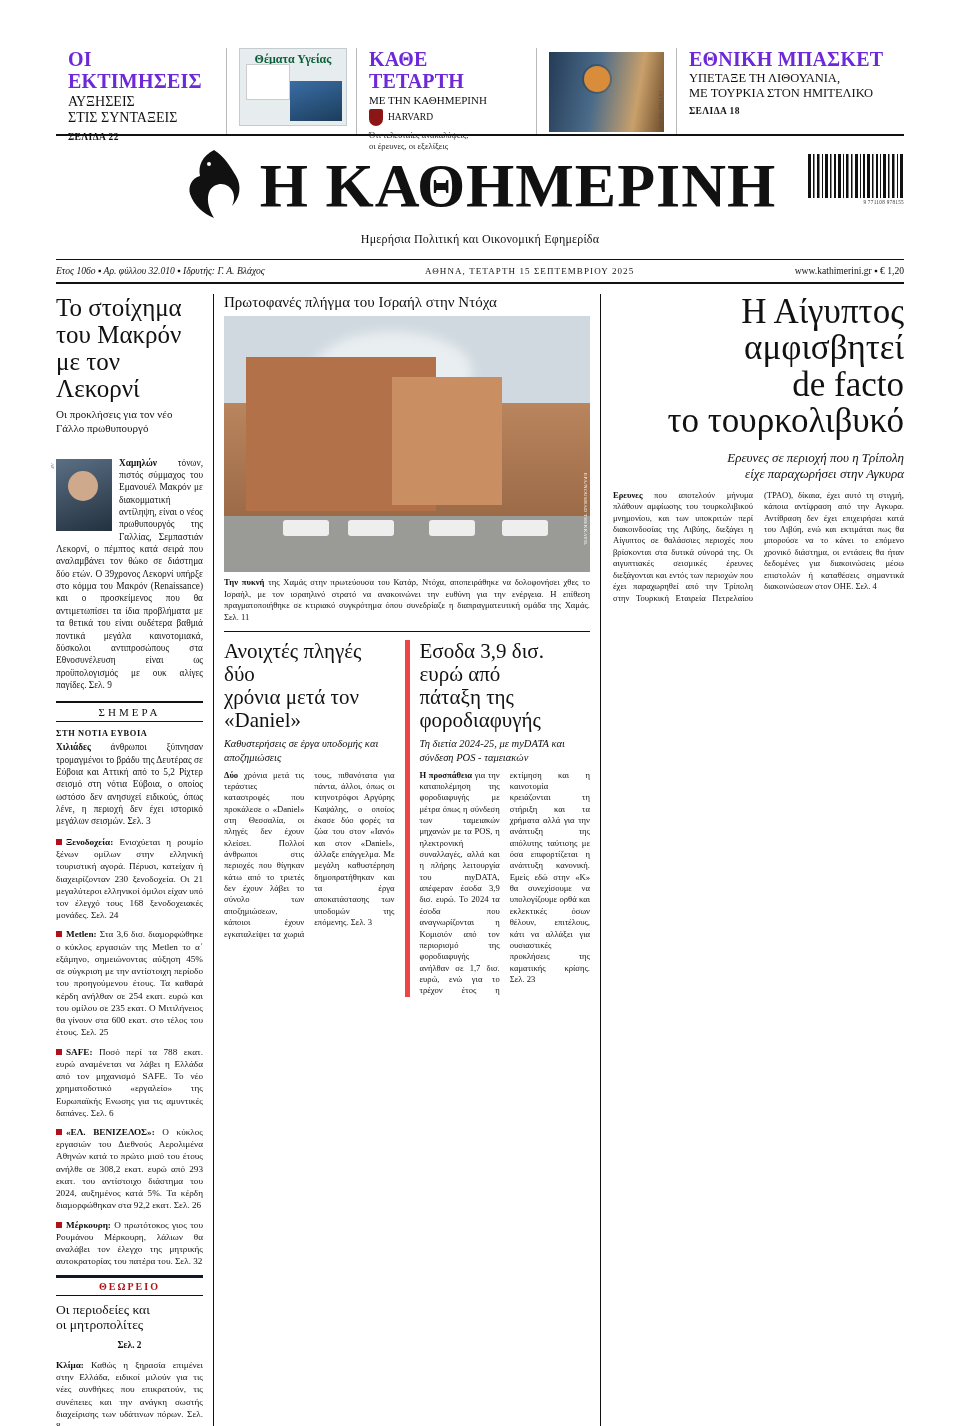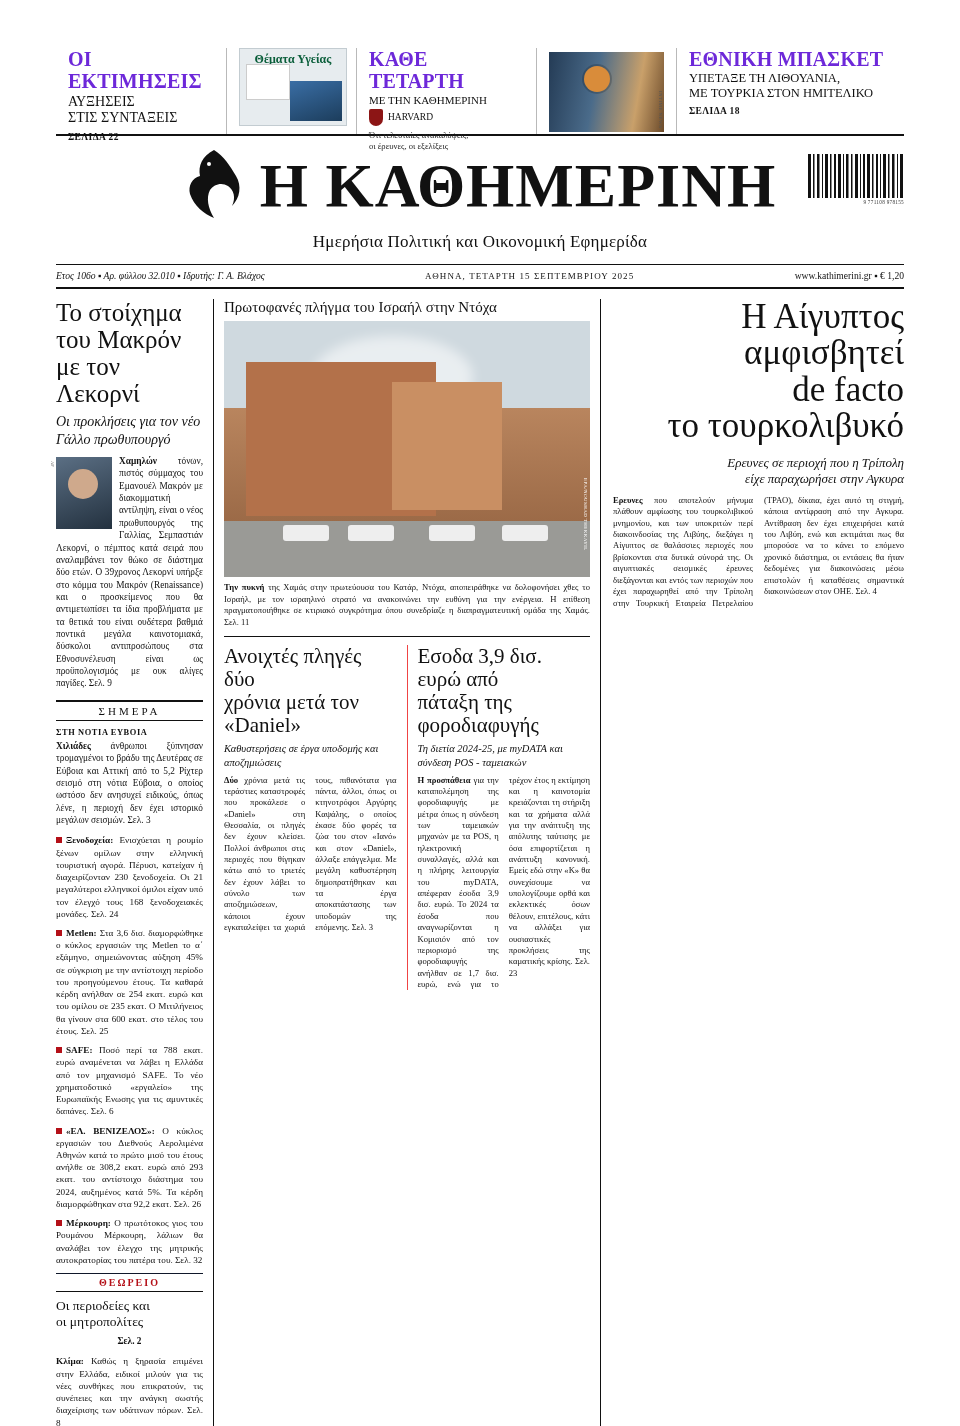--- a/index.html
+++ b/index.html
@@ -55,40 +55,40 @@
   }
 
   
   .masthead { text-align: center; position: relative; padding-top: 12px; }
   .logo-row { display: flex; align-items: center; justify-content: center; gap: 14px; }
   .griffin { width: 62px; height: 74px; }
   .mast-title {
     font-family: "Liberation Serif", serif; font-size: 62px; font-weight: bold;
     letter-spacing: 1px; line-height: 1;
   }
-  .mast-sub { font-size: 17px; margin-top: 10px; letter-spacing: .2px; }
+  .mast-sub { font-size: 12px; margin-top: 10px; letter-spacing: .2px; }
   .barcode { position: absolute; right: 0; top: 18px; width: 96px; height: 44px; }
   .barcode-num { position: absolute; right: 0; top: 63px; font-size: 5.2px; letter-spacing: .3px; color: #333; }
   .mast-rule { border-top: 1px solid #111; margin-top: 12px; }
   .mast-meta {
     display: flex; justify-content: space-between; align-items: center;
     font-size: 9.6px; padding: 5px 0 6px; border-bottom: 2px solid #111;
   }
   .mast-meta .center { letter-spacing: 1.1px; font-size: 9px; }
 
   
   .grid { display: flex; margin-top: 10px; }
   .col-left { width: 158px; padding-right: 10px; border-right: 1px solid #111; }
   .col-mid { width: 386px; padding: 0 10px; }
   .col-right { width: 304px; padding-left: 12px; border-left: 1px solid #111; }
 
   h2.lead-title {
     font-size: 25px; line-height: 1.08; font-weight: normal; margin: 0 0 6px;
   }
-  .lead-kicker { font-style: italic; font-size: 14px; line-height: 1.25; margin-bottom: 7px; }
+  .lead-kicker { font-size: 11px; line-height: 1.25; margin-bottom: 21px; }
   .portrait {
     float: left; width: 56px; height: 72px; margin: 2px 7px 3px 0;
     background: linear-gradient(160deg,#5b6f84,#23313f); position: relative;
   }
   .portrait::after {
     content: ""; position: absolute; left: 12px; top: 12px; width: 30px; height: 30px;
     border-radius: 50%; background: #cfa98c;
   }
   .portrait .pcredit { position: absolute; writing-mode: vertical-rl; left: -6px; top: 4px; font-size: 4.6px; color: #666; }
   .body-txt { font-size: 9.3px; line-height: 1.33; text-align: justify; }
@@ -97,21 +97,21 @@
   .today-band {
     margin-top: 10px; border-top: 2px solid #111; border-bottom: 1px solid #111;
     text-align: center; font-size: 11px; letter-spacing: 3px; padding: 3px 0; font-weight: normal;
   }
   .sec-label { font-size: 8.4px; font-weight: bold; letter-spacing: .6px; margin: 7px 0 3px; }
   .sec-head { font-size: 15px; line-height: 1.13; margin: 0 0 5px; }
   .bullet-item { font-size: 9.2px; line-height: 1.33; text-align: justify; margin-bottom: 7px; }
   .bullet-item b { font-weight: bold; }
   .red-sq { display: inline-block; width: 6px; height: 6px; background: #b41018; margin-right: 4px; }
   .theorio {
-    border-top: 1px solid #0f172a; border-bottom: 1px solid #111; text-align: center;
+    border-top: 3px solid #0f172a; border-bottom: 1px solid #111; text-align: center;
     font-size: 10px; letter-spacing: 2px; padding: 3px 0; margin: 0 0 6px; color: #b41018; font-weight: bold;
   }
   .theorio-head { font-size: 13.5px; line-height: 1.15; margin-bottom: 6px; }
 
   
   .photo-kicker { font-size: 15px; margin: 0 0 5px; }
   .main-photo {
     width: 100%; height: 256px; position: relative; overflow: hidden;
     background: linear-gradient(180deg,#cfd9df 0%, #cfd9df 34%, #b9855e 34%, #8d5d3c 100%);
   }
@@ -120,21 +120,21 @@
   .mp-smoke { position: absolute; left: 24%; top: 6%; width: 44%; height: 32%; background: rgba(255,255,255,.55); border-radius: 50%; filter: blur(6px); }
   .mp-road { position: absolute; left: 0; bottom: 0; width: 100%; height: 22%; background: #9a9a96; }
   .mp-car { position: absolute; bottom: 14%; width: 46px; height: 16px; background: #eee; border-radius: 3px; }
   .caption { font-size: 8.6px; line-height: 1.34; text-align: justify; margin-top: 5px; }
   .caption b { font-weight: bold; }
   .photo-credit { position: absolute; right: 2px; bottom: 26px; writing-mode: vertical-rl; font-size: 5px; color: #fff; letter-spacing: .4px; }
 
   .rule-thin { border-top: 1px solid #111; margin: 8px 0; }
   .two-col { display: flex; }
   .two-col > div { flex: 1; }
-  .two-col > div + div { border-left: 1px solid #ef4444; padding-left: 10px; margin-left: 10px; }
+  .two-col > div + div { border-left: 5px solid #ef4444; padding-left: 10px; margin-left: 10px; }
   h3.story-title { font-size: 21px; line-height: 1.1; font-weight: normal; margin: 0 0 5px; }
   .story-kicker { font-style: italic; font-size: 10.5px; line-height: 1.25; margin-bottom: 6px; }
   .cols2 { column-count: 2; column-gap: 10px; font-size: 8.6px; line-height: 1.32; text-align: justify; }
   .cols2 b { font-weight: bold; }
 
   
   h1.right-head {
     font-size: 35px; line-height: 1.04; font-weight: normal; margin: 0 0 10px; text-align: right;
   }
   .right-kicker { font-style: italic; font-size: 13px; line-height: 1.24; text-align: right; margin-bottom: 8px; }

